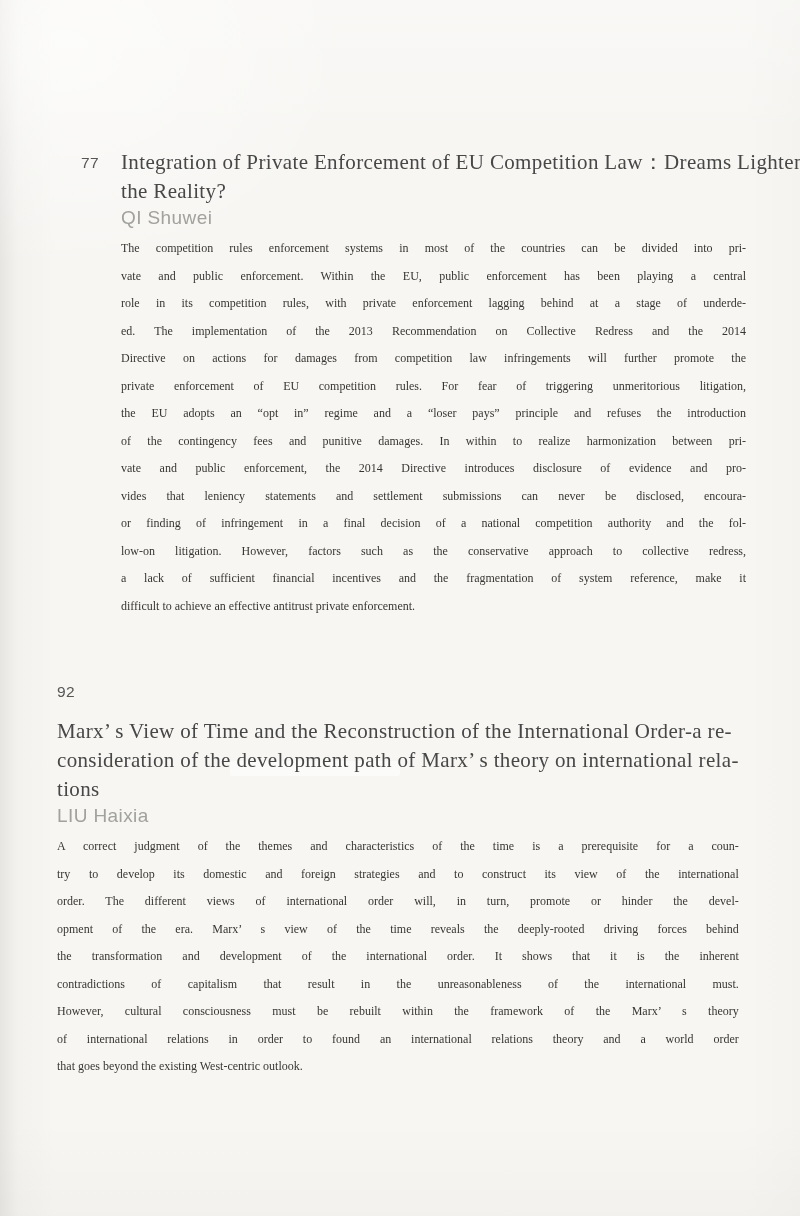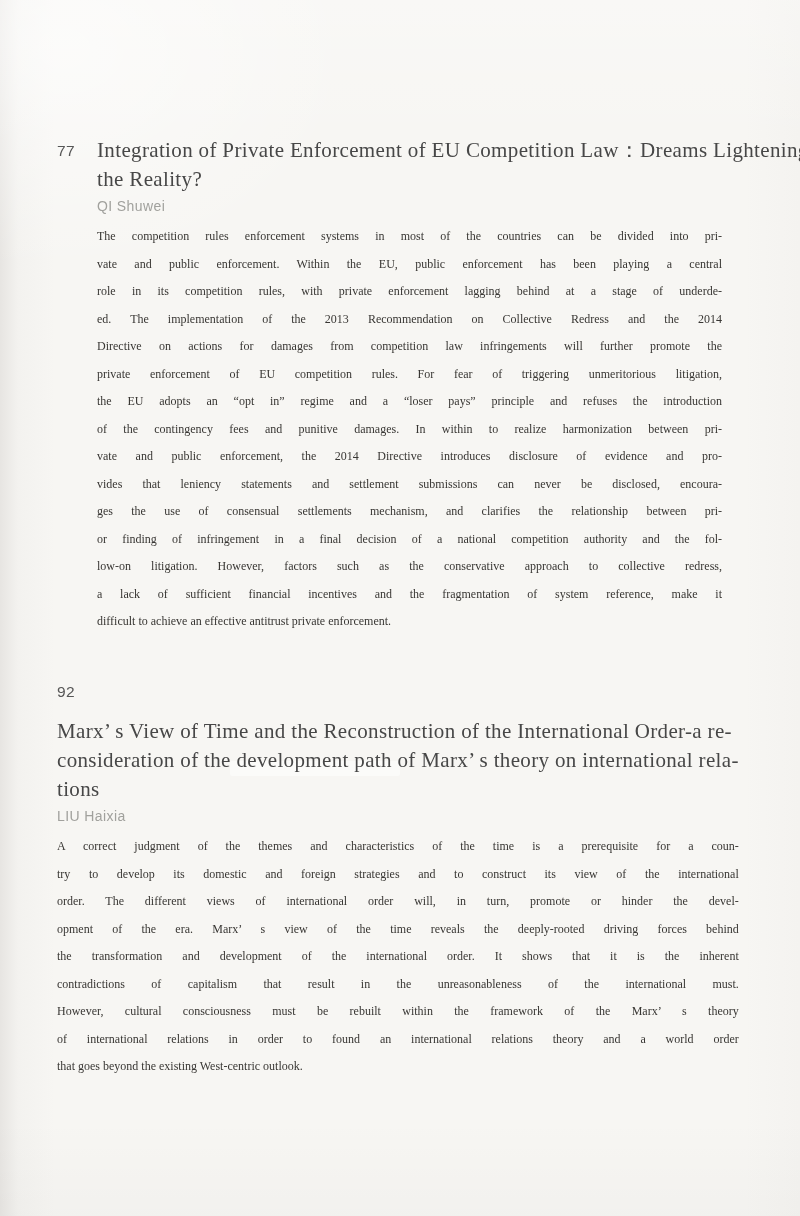--- a/index.html
+++ b/index.html
@@ -24,21 +24,21 @@
       linear-gradient(180deg, rgba(255,255,255,0.25) 0%, rgba(255,255,255,0) 12%, rgba(0,0,0,0) 92%, rgba(0,0,0,0.02) 100%);
     pointer-events: none;
   }
   .entry {
     position: absolute;
     left: 57px;
     width: 665px;
     display: flex;
     align-items: flex-start;
   }
-  .entry-0 { top: 136px; }
+  .entry-0 { top: 148px; margin-left: 24px; }
   .entry-1 { top: 677px; flex-direction: column; }
   .num {
     width: 40px;
     flex: 0 0 40px;
     font-size: 15.5px;
     line-height: 29px;
     color: #565656;
     letter-spacing: 0.5px;
   }
   .entry-body { flex: 1 1 auto; min-width: 0; }
@@ -47,21 +47,21 @@
     font-size: 21px;
     line-height: 29px;
     color: #474747;
     letter-spacing: 0.35px;
     white-space: nowrap;
     font-family: Liberation Serif, serif;
   }
   .author {
     margin-top: 1px;
     height: 22px;
-    font-size: 14px;
+    font-size: 19px;
     line-height: 22px;
     color: #a1a19d;
     letter-spacing: 0.4px;
   }
   .abstract {
     margin-top: 6px;
     font-family: "Liberation Serif", serif;
     font-size: 12px;
     color: #383633;
   }
@@ -103,21 +103,20 @@
         <div class="line">The competition rules enforcement systems in most of the countries can be divided into pri-</div>
         <div class="line">vate and public enforcement. Within the EU, public enforcement has been playing a central</div>
         <div class="line">role in its competition rules, with private enforcement lagging behind at a stage of underde-</div>
         <div class="line">ed. The implementation of the 2013 Recommendation on Collective Redress and the 2014</div>
         <div class="line">Directive on actions for damages from competition law infringements will further promote the</div>
         <div class="line">private enforcement of EU competition rules. For fear of triggering unmeritorious litigation,</div>
         <div class="line">the EU adopts an “opt in” regime and a “loser pays” principle and refuses the introduction</div>
         <div class="line">of the contingency fees and punitive damages. In within to realize harmonization between pri-</div>
         <div class="line">vate and public enforcement, the 2014 Directive introduces disclosure of evidence and pro-</div>
         <div class="line">vides that leniency statements and settlement submissions can never be disclosed, encoura-</div>
-        <div class="line">ges the use of consensual settlements mechanism, and clarifies the relationship between pri-</div>
         <div class="line">or finding of infringement in a final decision of a national competition authority and the fol-</div>
         <div class="line">low-on litigation. However, factors such as the conservative approach to collective redress,</div>
         <div class="line">a lack of sufficient financial incentives and the fragmentation of system reference, make it</div>
         <div class="line">difficult to achieve an effective antitrust private enforcement.</div>
       </div>
   </div>
 </section>
 
 <section class="entry entry-1">
   <div class="num">92</div>

